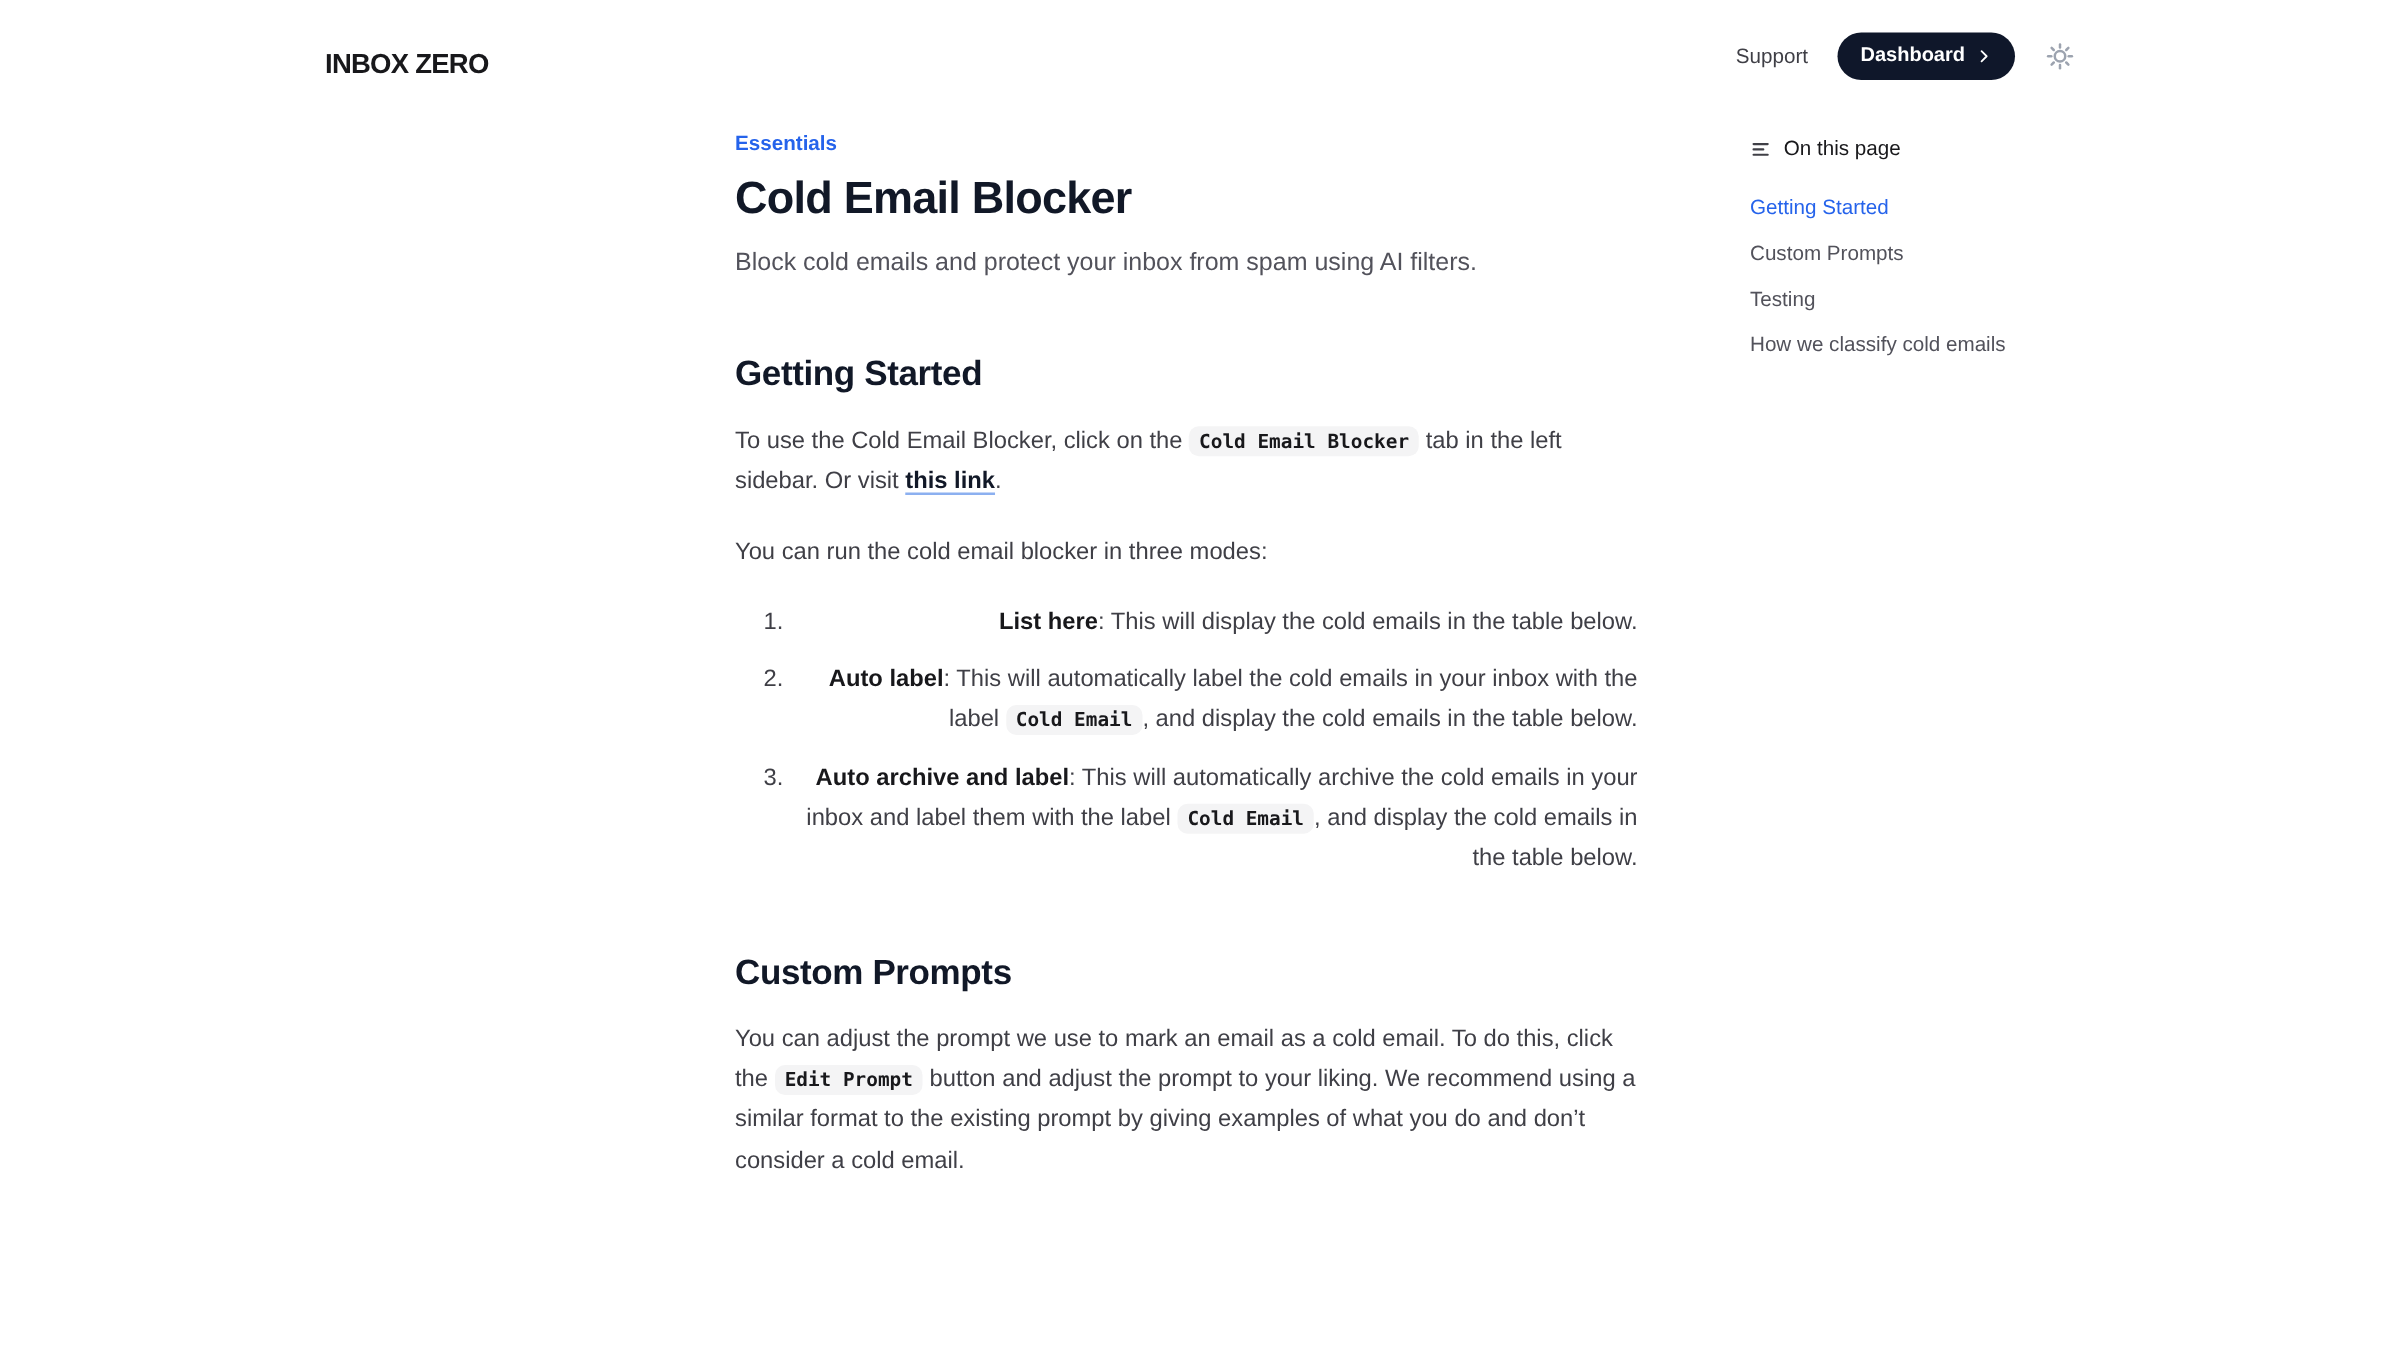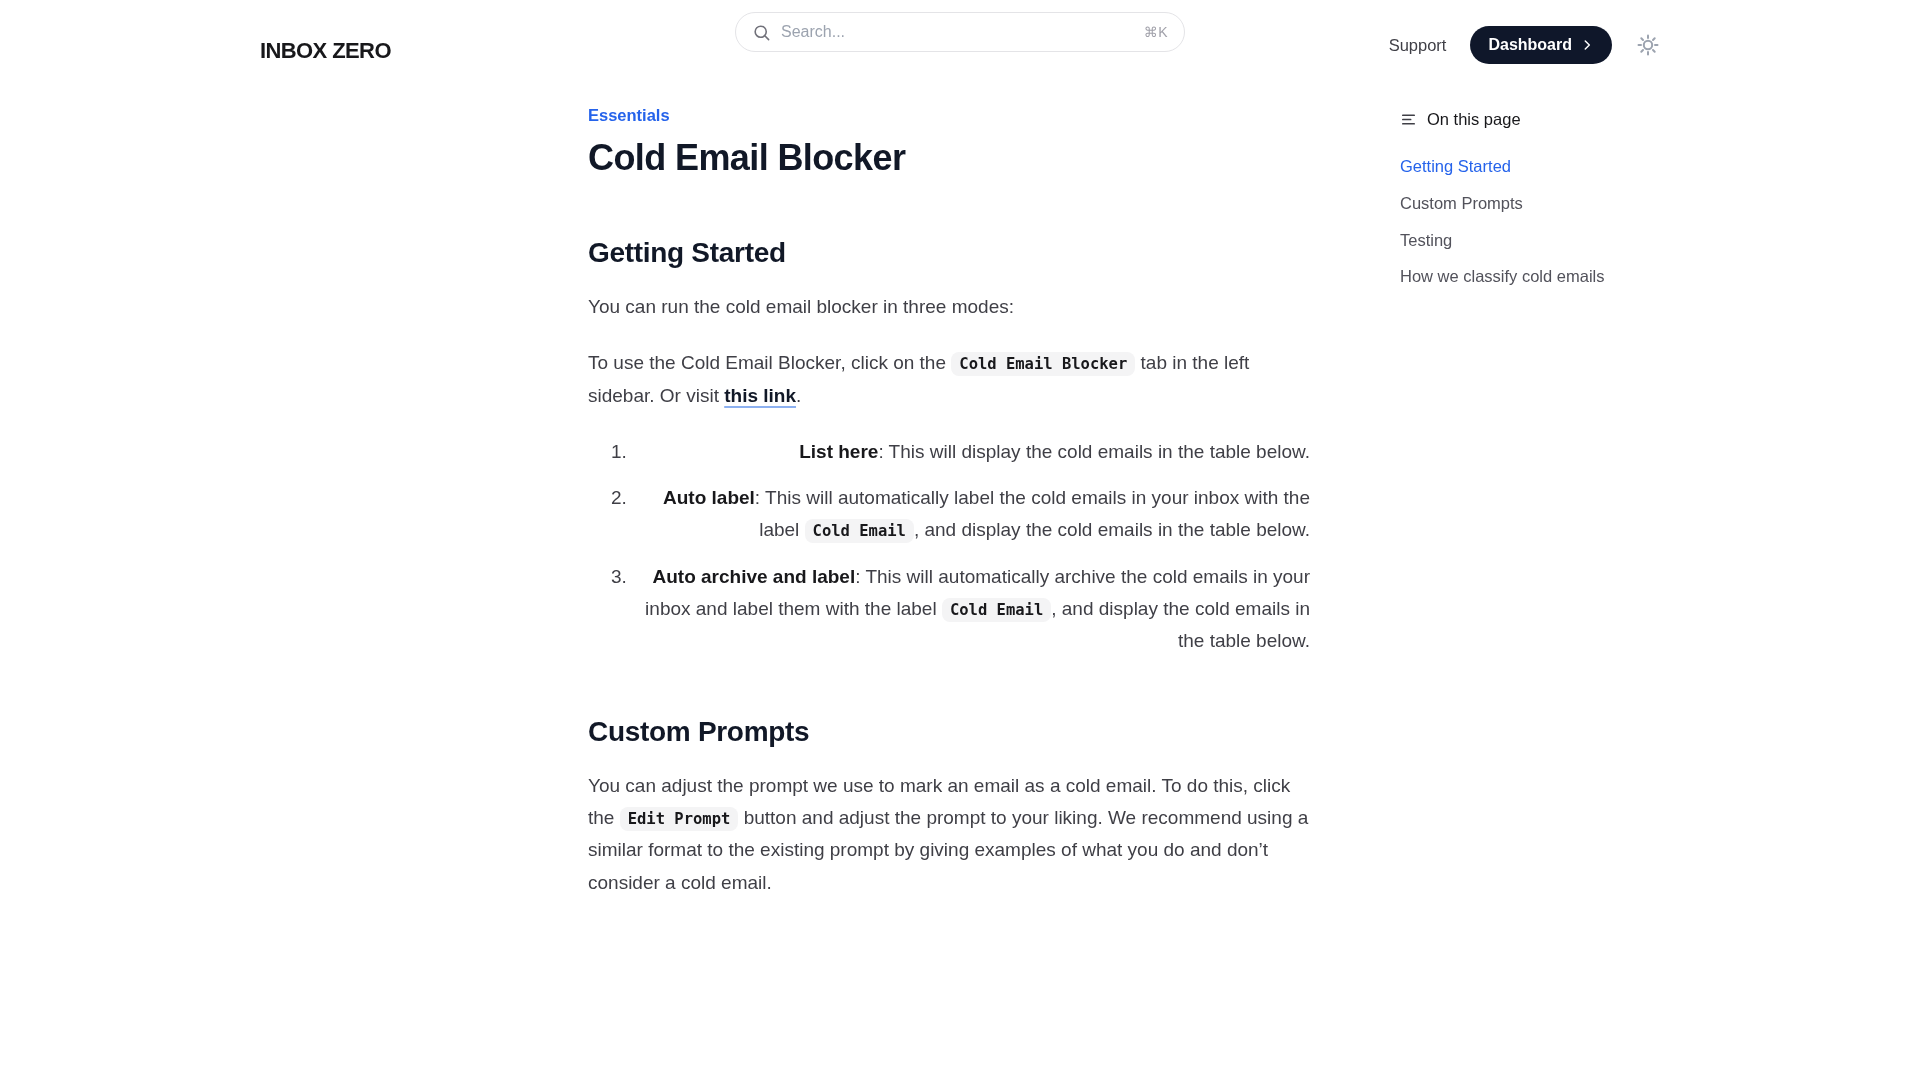--- a/index.html
+++ b/index.html
@@ -61,30 +61,20 @@
   .toc-link { font-size: 16.5px; color: #52525b; text-decoration: none; line-height: 1.2; }
   .toc-link.active { color: #2563eb; font-weight: 500; }
 </style>
 </head>
 <body>
 
 <header class="nav">
   <div class="container nav-inner">
     <div class="logo">INBOX ZERO</div>
 
-    <div class="search">
-      <span style="display:flex;">
-        <svg width="19" height="19" viewBox="0 0 24 24" fill="none" stroke="#71717a" stroke-width="2" stroke-linecap="round">
-          <circle cx="11" cy="11" r="7"></circle>
-            <line x1="16.5" y1="16.5" x2="21" y2="21"></line>
-        </svg>
-      </span>
-      <input type="text" placeholder="Search..." style="">
-      <span class="kbd">⌘K</span>
-    </div>
 
     <div class="nav-right">
       <a class="support" href="#">Support</a>
       <button class="dashboard-btn">
         <span>Dashboard</span>
         <span style="display:flex;">
           <svg width="14" height="14" viewBox="0 0 24 24" fill="none" stroke="#ffffff" stroke-width="2.5" stroke-linecap="round" stroke-linejoin="round">
             <polyline points="9 5 16 12 9 19"></polyline>
           </svg>
         </span>
@@ -105,24 +95,25 @@
         </span>
       </button>
     </div>
   </div>
 </header>
 
 <div class="container main">
   <article class="article">
     <div class="breadcrumb">Essentials</div>
     <h1 class="page-title">Cold Email Blocker</h1>
+    <p class="subtitle">Block cold emails and protect your inbox from spam using AI filters.</p>
     <div class="article-body">
         <h2>Getting Started</h2>
+        <p>To use the Cold Email Blocker, click on the <code class="inline-code">Cold Email Blocker</code> tab in the left sidebar. Or visit <a class="inline-link" href="#">this link</a>.</p>
         <p>You can run the cold email blocker in three modes:</p>
-        <p>To use the Cold Email Blocker, click on the <code class="inline-code">Cold Email Blocker</code> tab in the left sidebar. Or visit <a class="inline-link" href="#">this link</a>.</p>
         <ol>
           <li><strong>List here</strong>: This will display the cold emails in the table below.</li>
           <li><strong>Auto label</strong>: This will automatically label the cold emails in your inbox with the label <code class="inline-code">Cold Email</code>, and display the cold emails in the table below.</li>
           <li><strong>Auto archive and label</strong>: This will automatically archive the cold emails in your inbox and label them with the label <code class="inline-code">Cold Email</code>, and display the cold emails in the table below.</li>
         </ol>
         <h2>Custom Prompts</h2>
         <p>You can adjust the prompt we use to mark an email as a cold email. To do this, click the <code class="inline-code">Edit Prompt</code> button and adjust the prompt to your liking. We recommend using a similar format to the existing prompt by giving examples of what you do and don’t consider a cold email.</p>
       </div>
   </article>
 

